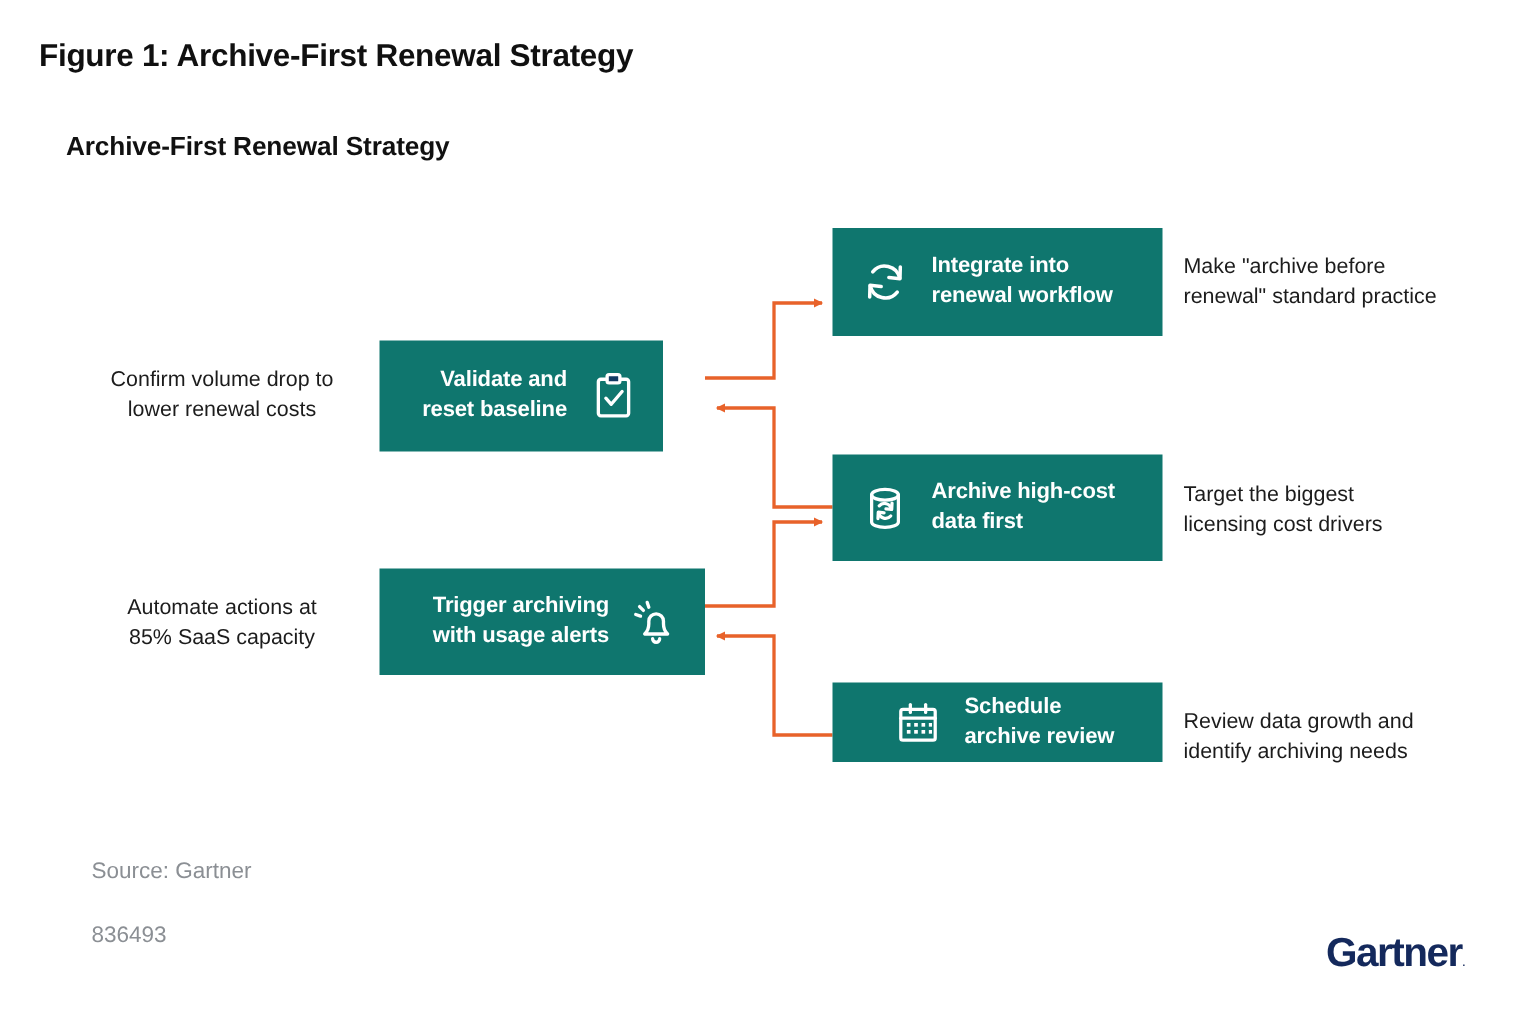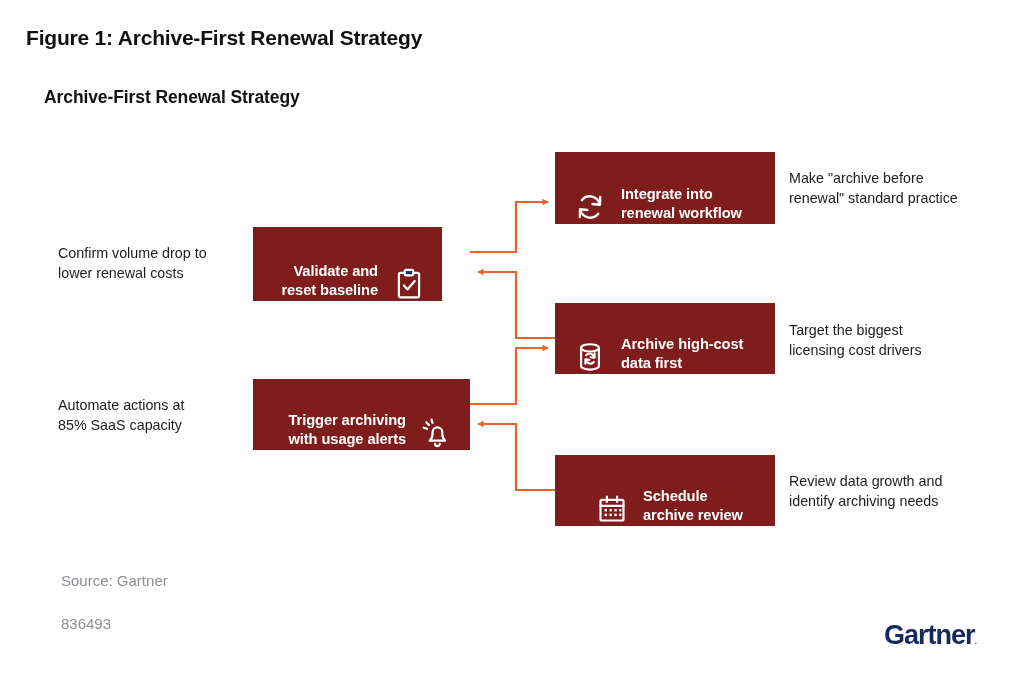--- a/index.html
+++ b/index.html
@@ -44,23 +44,23 @@
     left: 0;
     top: 0;
     width: 1024px;
     height: 686px;
     pointer-events: none;
   }
 
   
   .node-box {
     position: absolute;
-    background: #7f1d1d;
+    background: #0f766e;
     display: flex;
-    align-items: flex-end;
+    align-items: center;
     box-sizing: border-box;
   }
   .node-box.left-node {
     justify-content: flex-end;
     padding-right: 16px;
   }
   .node-box.right-node {
     justify-content: flex-start;
     padding-left: 18px;
   }
@@ -83,21 +83,21 @@
   }
 
   
   .caption {
     position: absolute;
     font-size: 14.3px;
     line-height: 1.42;
     color: #1c1c1c;
     white-space: pre-line;
   }
-  .caption.left-caption { text-align: left; }
+  .caption.left-caption { text-align: center; }
   .caption.right-caption { text-align: left; }
 
   
   #source-block {
     position: absolute;
     left: 61px;
     top: 570px;
     font-size: 15px;
     line-height: 1.5;
     color: #8b8f94;
@@ -210,21 +210,21 @@
       <path d="M11.6 22.3 L11.8 18.3 L15.4 18.7"></path>
     </svg>
   </span>
   <span class="node-label">Archive high-cost
 data first</span>
 </div>
 
 <div class="caption right-caption" style="left:789px; top:320px; width:215px;">Target the biggest
 licensing cost drivers</div>
 
-<div class="node-box right-node" style="left:555px; top:455px; width:220px; height:71px;padding-left:40px;">
+<div class="node-box right-node" style="left:555px; top:455px; width:220px; height:53px;padding-left:40px;">
   <span class="node-icon">
     <svg viewBox="0 0 32 32" width="34" height="34" fill="none" stroke="#ffffff" stroke-width="2.05" stroke-linecap="round" stroke-linejoin="round">
       <rect x="5.2" y="7.4" width="21.6" height="19.4" rx="1.4"></rect>
       <path d="M5.2 13.0 H26.8"></path>
       <path d="M11.2 4.4 V9.4"></path>
       <path d="M20.8 4.4 V9.4"></path>
       <g fill="#ffffff" stroke="none">
         <rect x="9.0" y="16.0" width="2.3" height="2.3"></rect>
         <rect x="13.6" y="16.0" width="2.3" height="2.3"></rect>
         <rect x="18.2" y="16.0" width="2.3" height="2.3"></rect>

